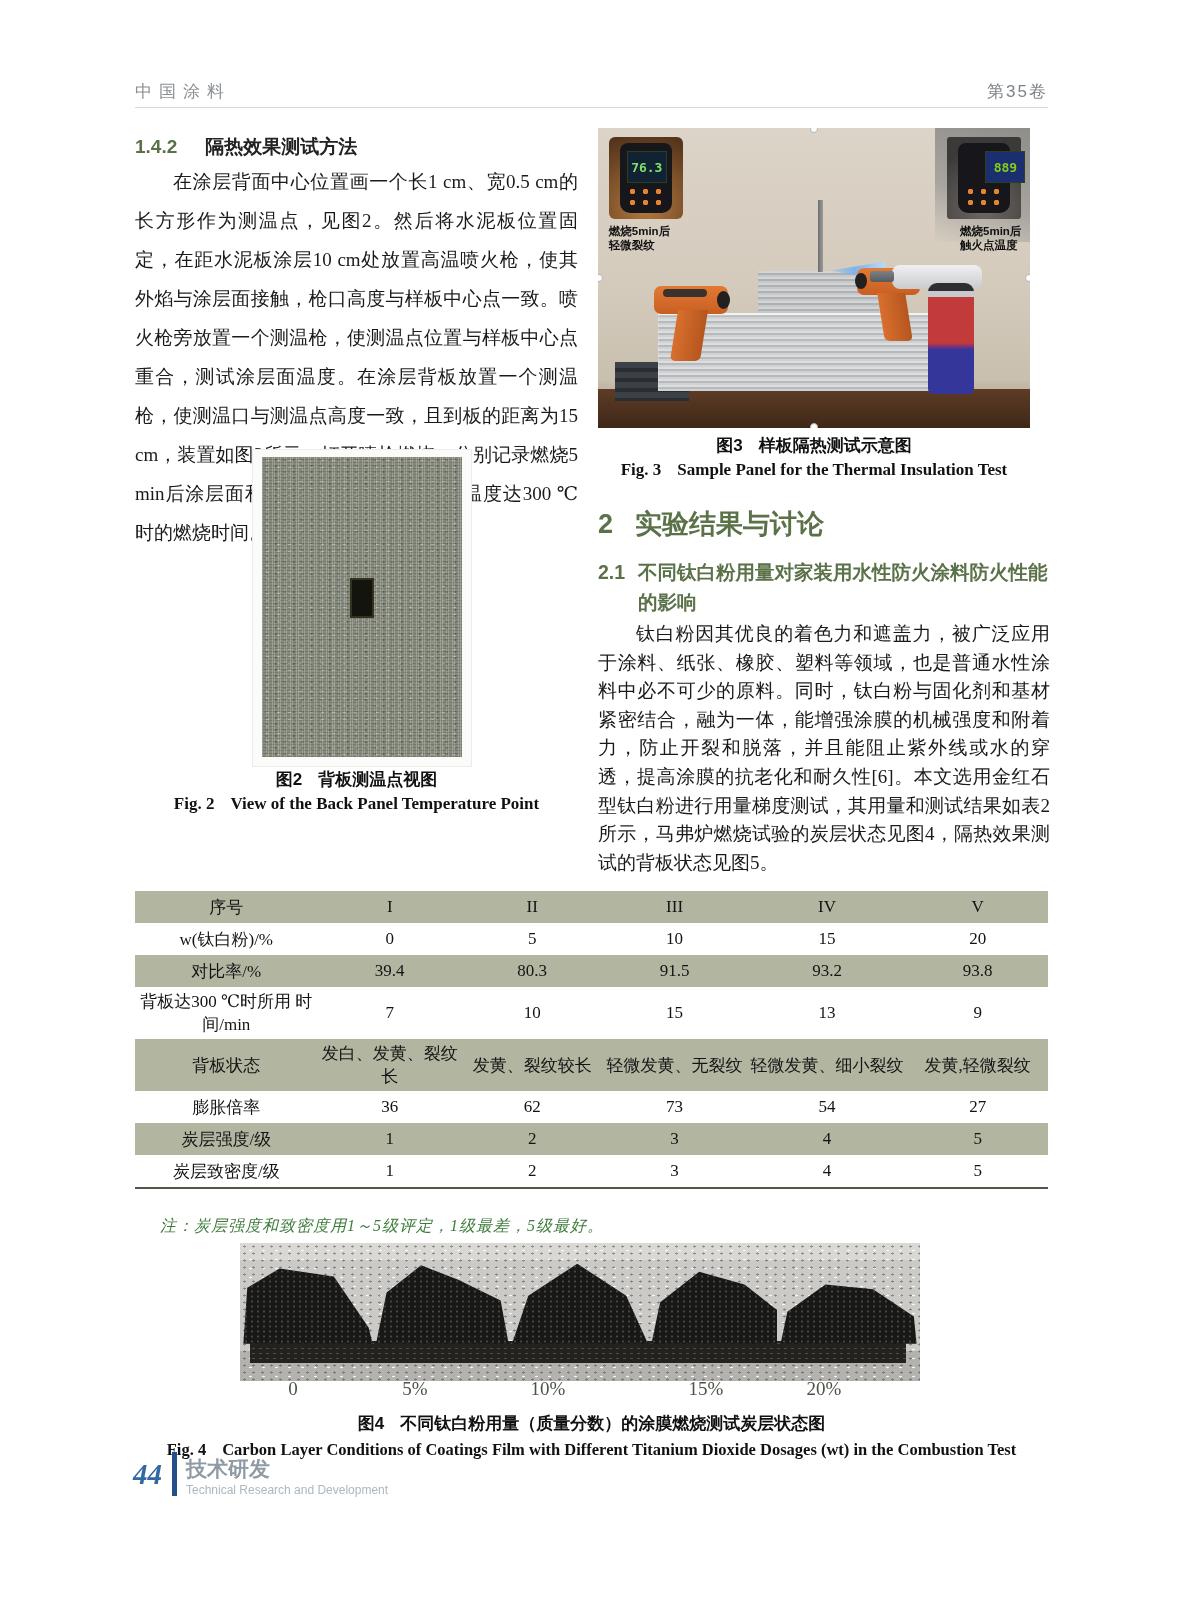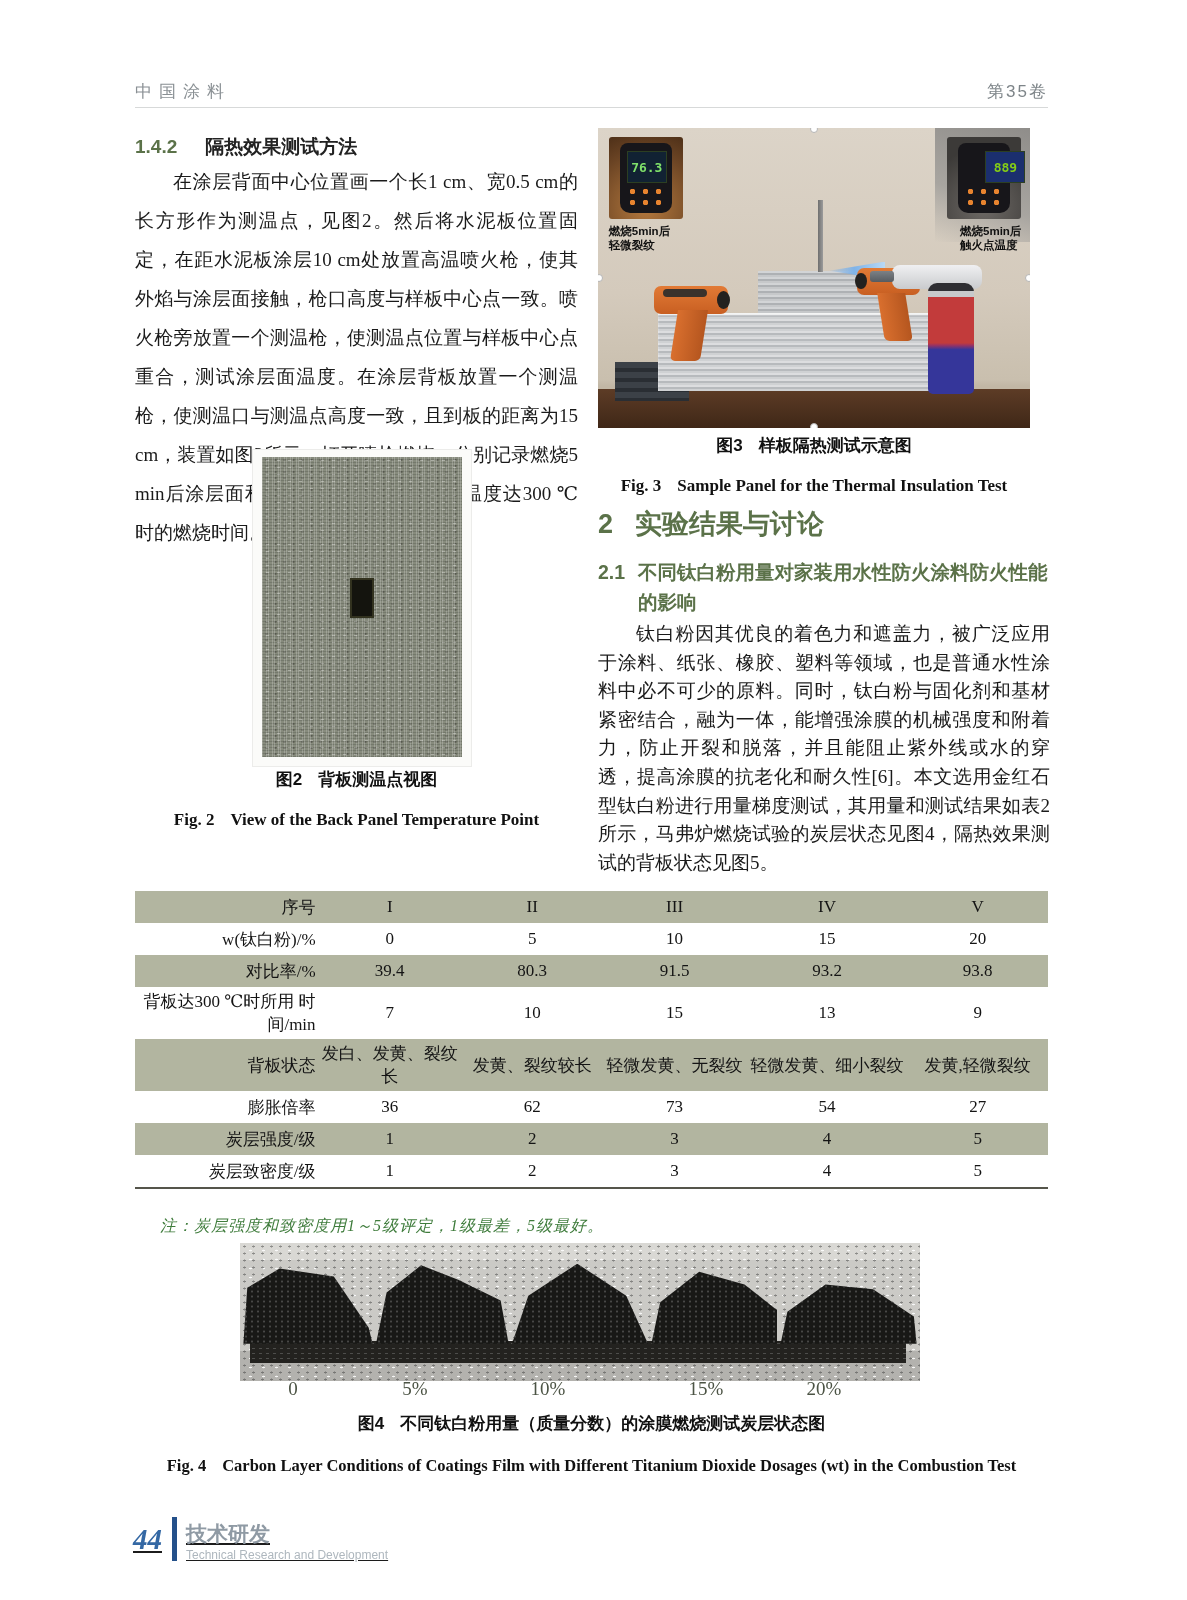--- a/index.html
+++ b/index.html
@@ -35,21 +35,21 @@
       repeating-linear-gradient(0deg, rgba(20,22,16,.16) 0 1px, rgba(0,0,0,0) 1px 3px),
       radial-gradient(rgba(255,255,255,.30) 1px, rgba(0,0,0,0) 1.6px),
       radial-gradient(rgba(30,32,26,.35) 1px, rgba(0,0,0,0) 1.5px);
     background-size:6px 3px,5px 6px,11px 7px,9px 6px;}
   .f2-mark{position:absolute;left:50%;top:47%;width:20px;height:36px;transform:translate(-50%,-50%);
            background:#14140e;border:2px solid #32321f;}
   
   .cap{position:absolute;text-align:center;font-weight:bold;font-size:17px;color:#111;}
   .cap .cn{font-family:"Liberation Sans","DejaVu Sans",sans-serif;}
   .cap .sp{display:inline-block;width:16px;}
-  .cap-en{font-family:"Liberation Serif",serif;margin-top:16px;}
+  .cap-en{font-family:"Liberation Serif",serif;}
   
   .fig3{position:absolute;left:598px;top:128px;width:432px;height:300px;overflow:hidden;background:linear-gradient(180deg,#dcd4c8 0%,#d4cabc 55%,#c9bfae 84%,#c2b7a5 86%);}
   .f3-corner{position:absolute;right:0;top:0;width:22%;height:38%;background:linear-gradient(200deg,#8f8d8a,#a8a5a0 60%,rgba(168,165,160,0));}
   .f3-desk{position:absolute;left:0;right:0;bottom:0;height:13%;background:linear-gradient(180deg,#5d3c26,#3f2717);}
   .f3-books{position:absolute;left:4%;bottom:9%;width:17%;height:13%;background:repeating-linear-gradient(180deg,#3c4147 0 6px,#2a2e33 6px 10px);}
   .f3-boxL{position:absolute;left:14%;bottom:12.5%;width:68%;height:26%;
            background:repeating-linear-gradient(180deg,#dcdddf 0 2px,#b7babd 2px 4px,#cfd1d3 4px 6px);box-shadow:inset 0 2px 2px rgba(255,255,255,.7);}
   .f3-boxS{position:absolute;left:37%;bottom:38.5%;width:28%;height:14%;
            background:repeating-linear-gradient(180deg,#d2d4d6 0 2px,#aeb1b4 2px 4px,#c6c8ca 4px 6px);}
   .f3-rod{position:absolute;left:51%;bottom:52%;width:5px;height:24%;background:linear-gradient(90deg,#6f6f6f,#9b9b9b);}
@@ -62,42 +62,42 @@
   .gunL-h{position:absolute;left:17.5%;bottom:22.5%;width:7%;height:17%;background:linear-gradient(90deg,#d96f2e,#b5561f);transform:skewX(-9deg);border-radius:0 0 5px 5px;}
   .gunR-b{position:absolute;left:60%;bottom:44.5%;width:14.5%;height:9%;background:linear-gradient(180deg,#e27a35,#c85f22);border-radius:7px;}
   .gunR-b:after{content:"";position:absolute;left:-2px;top:20%;width:12px;height:60%;background:#23211f;border-radius:50%;}
   .gunR-b:before{content:"";position:absolute;left:28%;top:14%;width:52%;height:30%;background:#3a322c;border-radius:4px;}
   .gunR-h{position:absolute;left:65.5%;bottom:29%;width:6.5%;height:16%;background:linear-gradient(90deg,#d96f2e,#b5561f);transform:skewX(9deg);border-radius:0 0 5px 5px;}
   .torch{position:absolute;left:68%;bottom:46.5%;width:21%;height:8%;background:linear-gradient(180deg,#f0f0f2,#c9cbce);border-radius:8px;}
   .torch:after{content:"";position:absolute;left:-24%;top:28%;width:26%;height:46%;background:linear-gradient(180deg,#7c8186,#565b60);border-radius:3px;}
   .canister{position:absolute;left:76.5%;bottom:11.5%;width:10.5%;height:37%;border-radius:9px 9px 5px 5px;
             background:linear-gradient(180deg,#2f2f33 0 7%,#c7c9cb 7% 13%,#c23b3b 13% 54%,#9c3360 56%,#35369a 60% 100%);}
   .inset{position:absolute;width:74px;height:82px;border-radius:3px;}
-  .insetL{left:2.5%;top:3%;background:radial-gradient(circle at 50% 85%,#b67a3e,#6b4424 70%,#4e3018);}
+  .insetL{left:2.5%;top:3%;background:radial-gradient(circle at 50% 85%,#b67a3e,#6b4424 70%,#4e3018);border-radius:6px;}
   .insetR{right:2%;top:3%;background:radial-gradient(circle at 50% 85%,#6e6a66,#3c3a38 75%);}
   .dev{position:absolute;left:50%;top:6px;transform:translateX(-50%);width:52px;height:70px;background:#17161a;border-radius:8px 8px 10px 10px;}
   .dev .scr{position:absolute;left:7px;top:8px;width:38px;height:30px;background:#123;border:1px solid #2c3f22;
             display:flex;align-items:center;justify-content:center;font-family:"DejaVu Sans Mono",monospace;font-size:13px;font-weight:bold;}
   .scrL{color:#7fe06a;}
   .scrR{color:#84cc16;background:#1b2f6e !important;margin-left:20px;}
   .dev .keys{position:absolute;left:6px;bottom:5px;width:40px;height:22px;
       background:radial-gradient(circle,#e8842f 2.6px,rgba(0,0,0,0) 3px);background-size:13px 11px;}
   .f3-lbl{position:absolute;font-family:"Liberation Sans",sans-serif;font-size:11.5px;font-weight:bold;color:#111;line-height:14px;}
   .f3-lblL{left:2.5%;top:32%;}
   .f3-lblR{right:2%;top:32%;text-align:left;}
   .handle{position:absolute;width:8px;height:8px;border-radius:50%;background:#fff;border:1px solid #b5b5b5;box-sizing:border-box;}
   
   .tbl-wrap{position:absolute;left:135px;top:882px;width:913px;}
   .tbl-title{text-align:center;font-weight:bold;font-size:17.5px;color:#111;}
   .tbl-title .cn{font-family:"Liberation Sans","DejaVu Sans",sans-serif;}
   .tbl-title .sp{display:inline-block;width:14px;}
   table.t2{width:100%;margin-top:9px;border-collapse:collapse;font-size:17px;color:#141414;
            border-bottom:2px solid #55554b;}
   table.t2 td{padding:3px 2px;text-align:center;height:26px;}
-  table.t2 td.lbl{text-align:right;}
+  table.t2 td.lbl{text-align:center;}
   tr.olive{background:#b2b5a0;}
   
   .note{position:absolute;left:160px;top:1216px;font-size:16px;color:#3f7c3c;font-style:italic;letter-spacing:1px;}
   
   .fig4{position:absolute;left:240px;top:1243px;width:680px;height:138px;overflow:hidden;
         background:linear-gradient(180deg,#d9d8d4 0 12%,#cbcac6 12% 78%,#b3b2ae 78% 100%);}
   .f4-speck{position:absolute;inset:0;background-image:
       radial-gradient(rgba(45,45,45,.45) 1px, rgba(0,0,0,0) 1.6px),
       radial-gradient(rgba(255,255,255,.85) 1px, rgba(0,0,0,0) 1.6px);
       background-size:9px 7px,13px 9px;background-position:0 0,4px 3px;}
@@ -106,21 +106,21 @@
   .mound{position:absolute;bottom:27%;height:58%;background:#181816;
       background-image:radial-gradient(rgba(110,110,110,.55) 1px, rgba(0,0,0,0) 1.5px);background-size:6px 5px;}
   .m1{left:0.5%;width:19%;clip-path:polygon(0 100%,3% 30%,28% 6%,70% 16%,97% 80%,100% 100%);}
   .m2{left:20%;width:19.5%;clip-path:polygon(0 100%,8% 36%,34% 2%,62% 20%,94% 46%,100% 100%);}
   .m3{left:40%;width:20%;clip-path:polygon(0 100%,12% 40%,48% 0,84% 40%,100% 100%);}
   .m4{left:60.5%;width:18.5%;clip-path:polygon(0 100%,7% 48%,38% 10%,74% 26%,100% 58%,100% 100%);}
   .m5{left:79.5%;width:20%;clip-path:polygon(0 100%,5% 60%,33% 26%,68% 32%,98% 66%,100% 100%);}
   .f4-lbls{position:absolute;left:240px;top:1378px;width:680px;height:26px;font-size:19px;color:#4c5445;}
   .f4-lbls span{position:absolute;transform:translateX(-50%);}
   
-  .ftr{position:absolute;left:133px;top:1517px;display:flex;align-items:flex-start;text-decoration:underline;}
+  .ftr{position:absolute;left:133px;top:1452px;display:flex;align-items:flex-start;}
   .ftr .pg{font-size:29px;font-style:italic;font-weight:bold;color:#3468a4;margin-top:6px;}
   .ftr .bar{width:5px;height:44px;background:#24508a;margin:0 9px 0 10px;}
   .ftr .cn{font-family:"Liberation Sans","DejaVu Sans",sans-serif;font-size:21px;font-weight:bold;color:#8f9aa4;line-height:26px;margin-top:4px;}
   .ftr .en{font-family:"Liberation Sans","DejaVu Sans",sans-serif;font-size:12px;color:#aeb7be;margin-top:1px;}
 </style>
 </head>
 <body>
 
 <div class="page">
 

